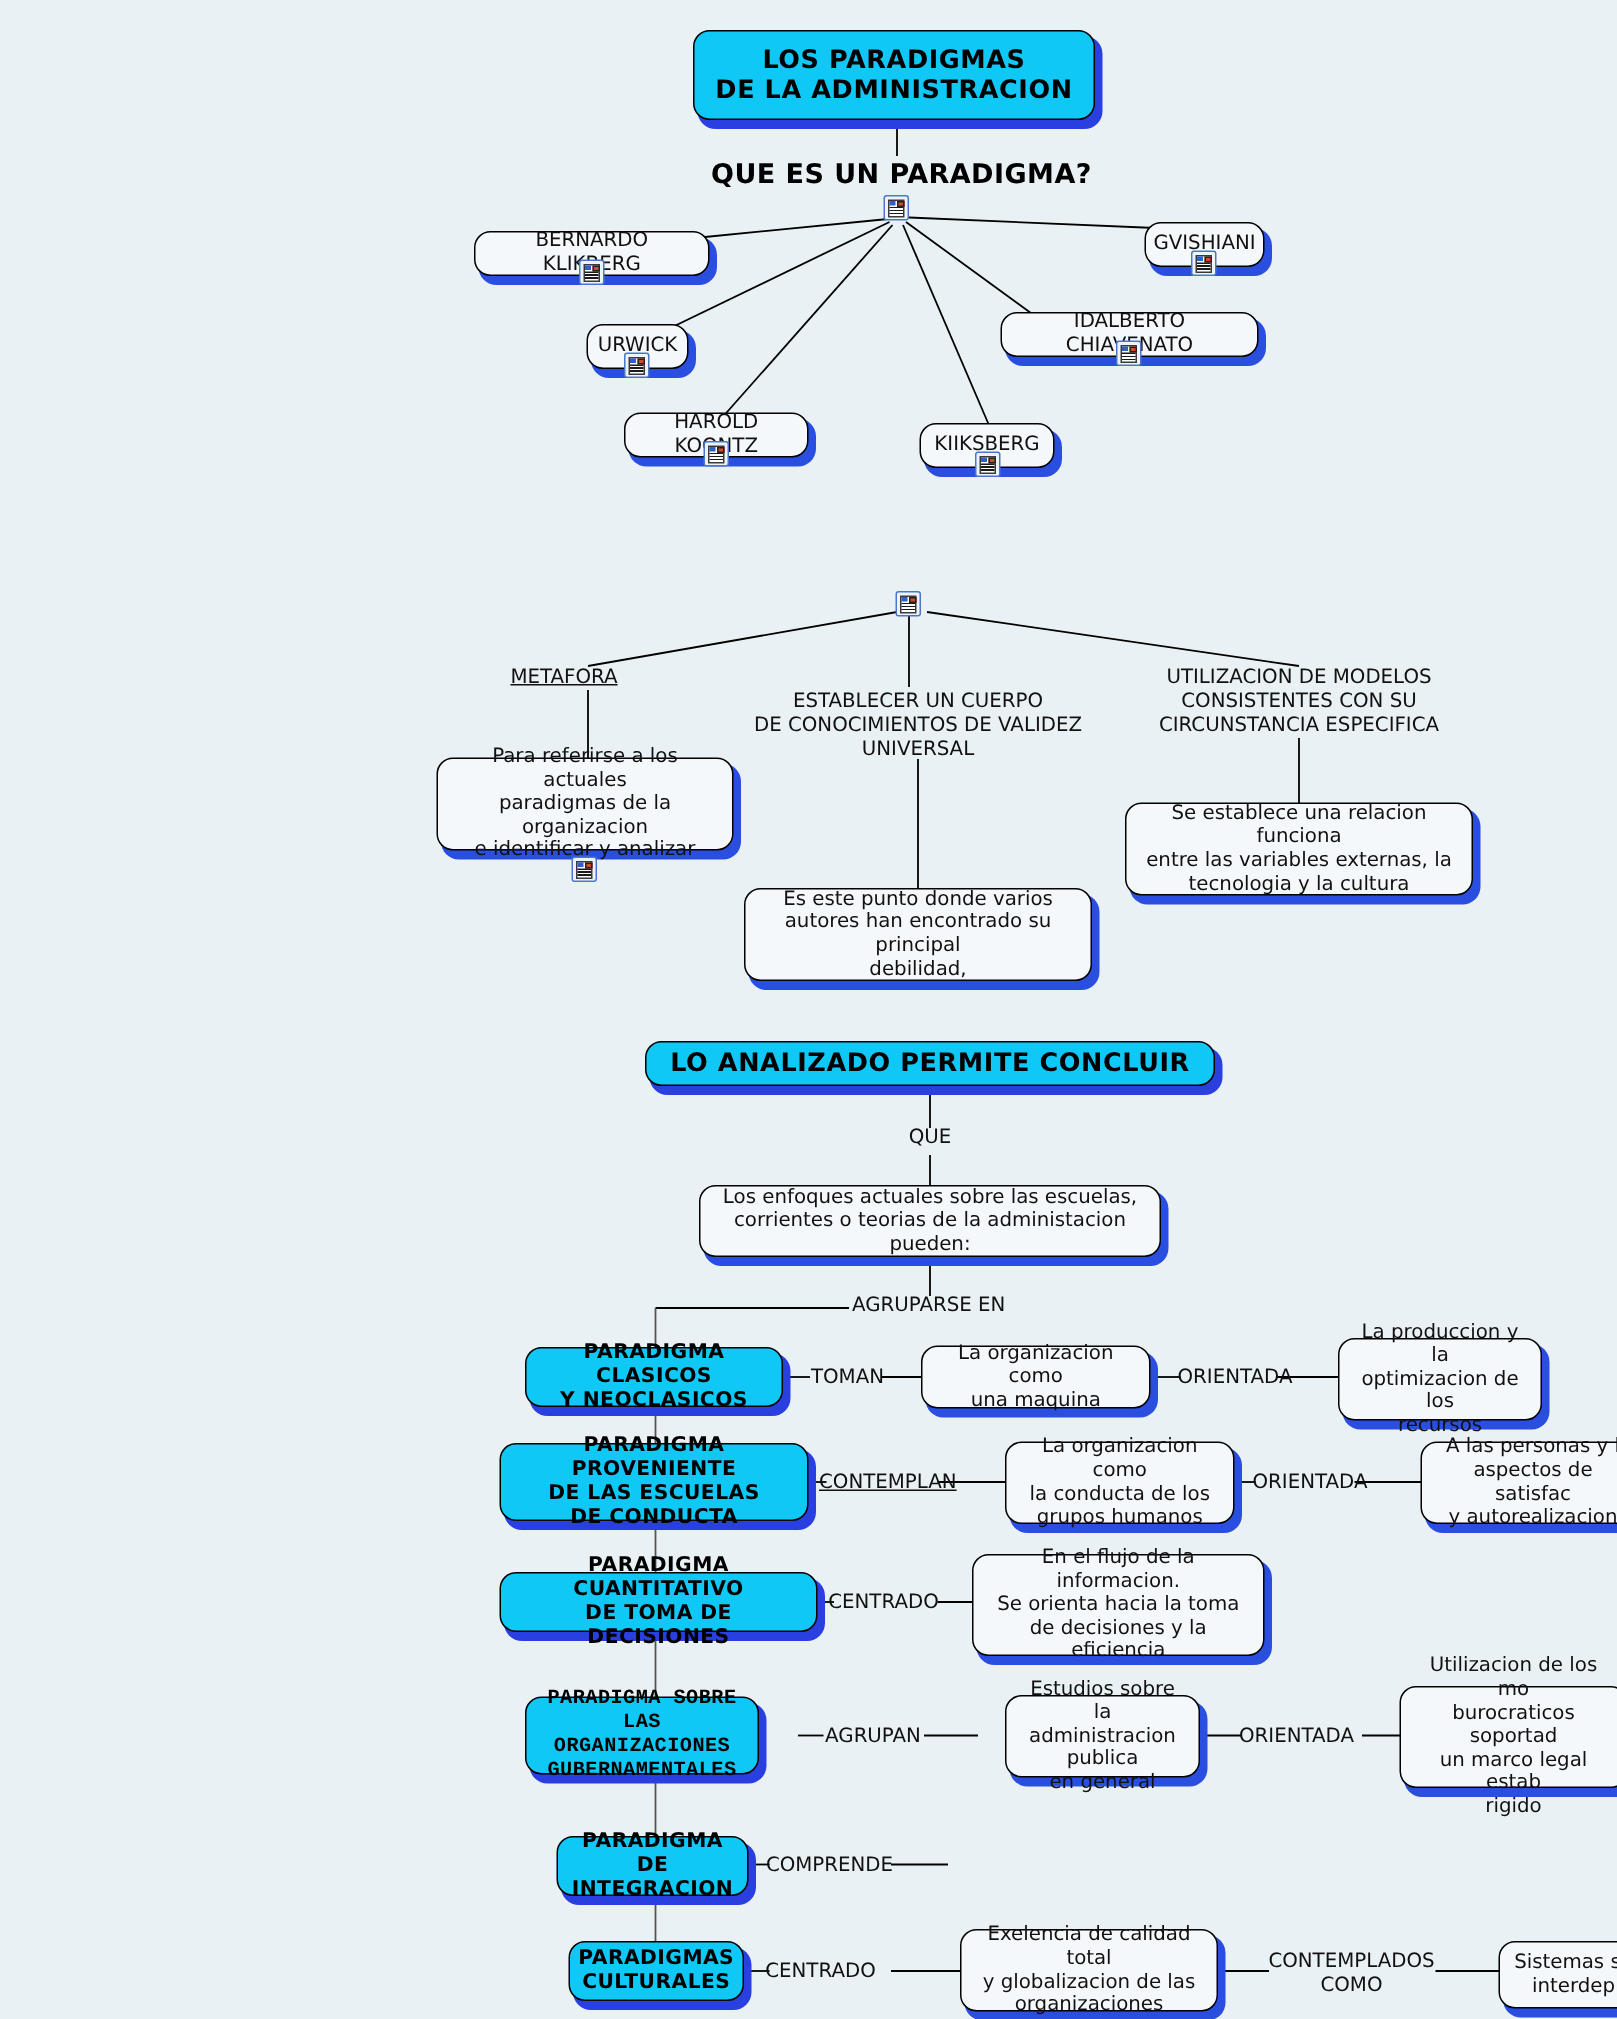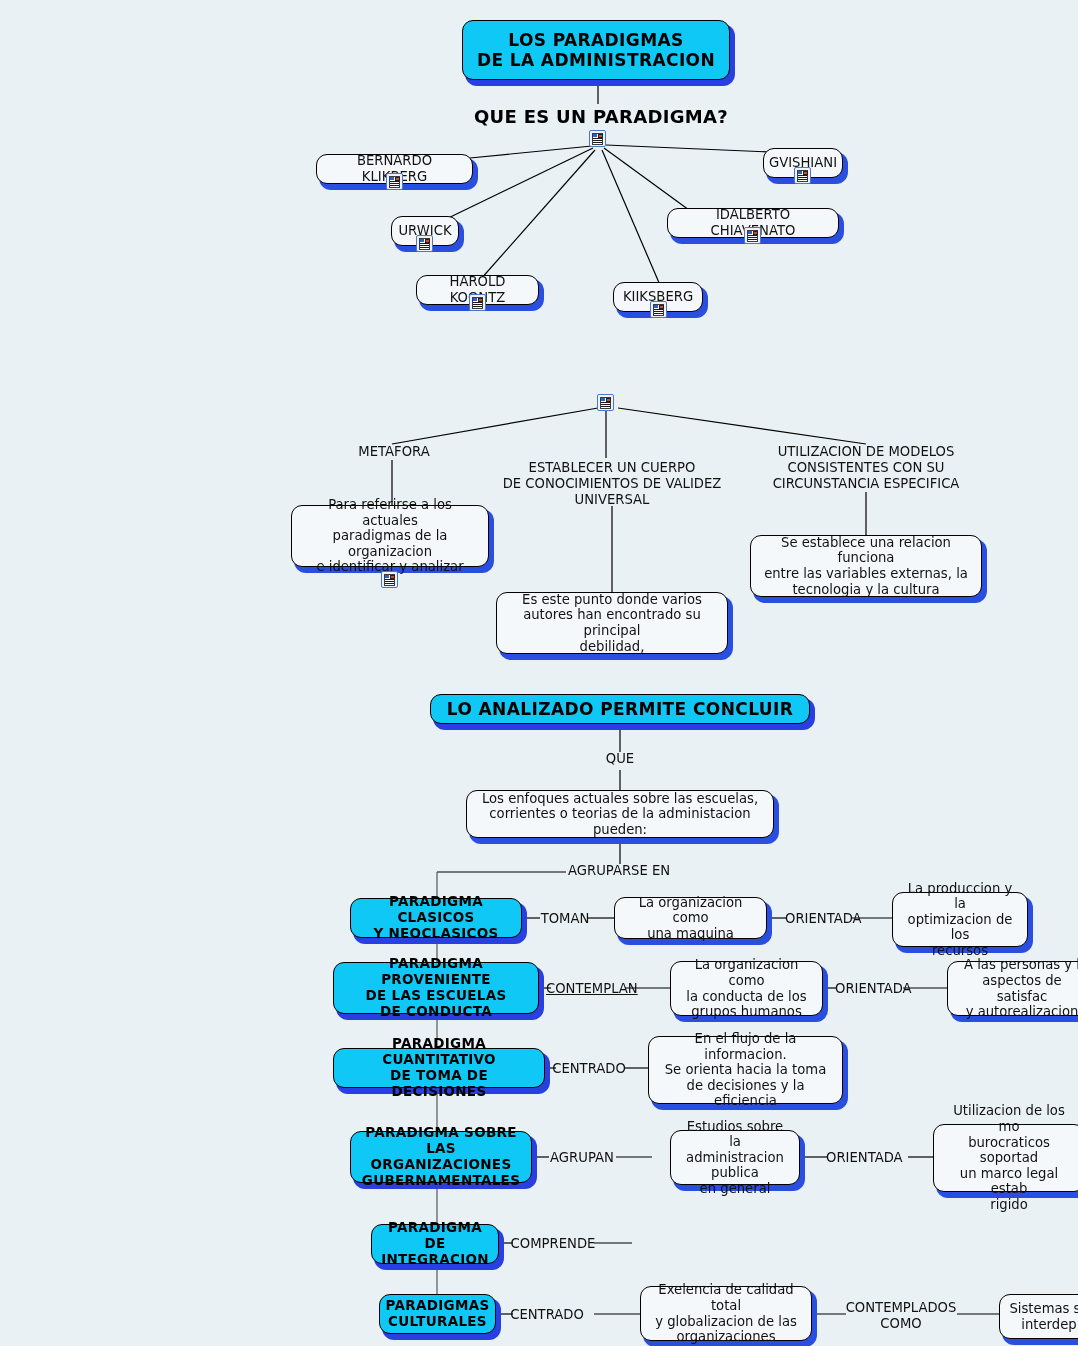--- a/index.html
+++ b/index.html
@@ -251,21 +251,21 @@
   </div>
 
   <div class="docicon" style="left:597px;top:394px;">
     <div class="frame"></div>
       <div class="page"></div>
       <div class="bluebit"></div>
       <div class="thumb"></div>
       <div class="lines"></div>
   </div>
 
-  <div class="linklabel" style="left:324px;top:444px;width:140px;">METAFORA</div>
+  <div class="linklabel" style="left:306px;top:444px;width:140px;text-decoration:underline;">METAFORA</div>
   <div class="linklabel" style="left:492px;top:460px;width:240px;">ESTABLECER UN CUERPO<br>DE CONOCIMIENTOS DE VALIDEZ<br>UNIVERSAL</div>
   <div class="linklabel" style="left:756px;top:444px;width:220px;">UTILIZACION DE MODELOS<br>CONSISTENTES CON SU<br>CIRCUNSTANCIA ESPECIFICA</div>
 
   <div class="node plain" style="left:291px;top:505px;width:198px;height:62px;">
     <span class="txt">Para referirse a los actuales<br>paradigmas de la organizacion<br>e identificar y analizar</span>
   </div>
   <div class="docicon" style="left:381px;top:571px;">
     <div class="frame"></div>
       <div class="page"></div>
       <div class="bluebit"></div>
@@ -318,21 +318,21 @@
   </div>
 
   <div class="node cyan" style="left:333px;top:1048px;width:212px;height:40px;">
     <span class="txt">PARADIGMA CUANTITATIVO<br>DE TOMA DE DECISIONES</span>
   </div>
   <div class="linklabel" style="left:551px;top:1061px;width:76px;">CENTRADO</div>
   <div class="node plain" style="left:648px;top:1036px;width:195px;height:68px;">
     <span class="txt">En el flujo de la informacion.<br>Se orienta hacia la toma<br>de decisiones y la<br>eficiencia</span>
   </div>
 
-  <div class="node cyan" style="left:350px;top:1131px;width:182px;height:52px;">
+  <div class="node cyan" style="left:350px;top:1131px;width:156px;height:52px;font-family:Liberation Mono, monospace;">
     <span class="txt">PARADIGMA SOBRE LAS<br>ORGANIZACIONES<br>GUBERNAMENTALES</span>
   </div>
   <div class="linklabel" style="left:546px;top:1150px;width:72px;">AGRUPAN</div>
   <div class="node plain" style="left:622px;top:1130px;width:130px;height:55px;margin-left:48px;">
     <span class="txt">Estudios sobre la<br>administracion publica<br>en general</span>
   </div>
   <div class="linklabel" style="left:826px;top:1150px;width:70px;">ORIENTADA</div>
   <div class="node plain" style="left:933px;top:1124px;width:152px;height:68px;">
     <span class="txt">Utilizacion de los mo<br>burocraticos soportad<br>un marco legal estab<br>rigido</span>
   </div>

